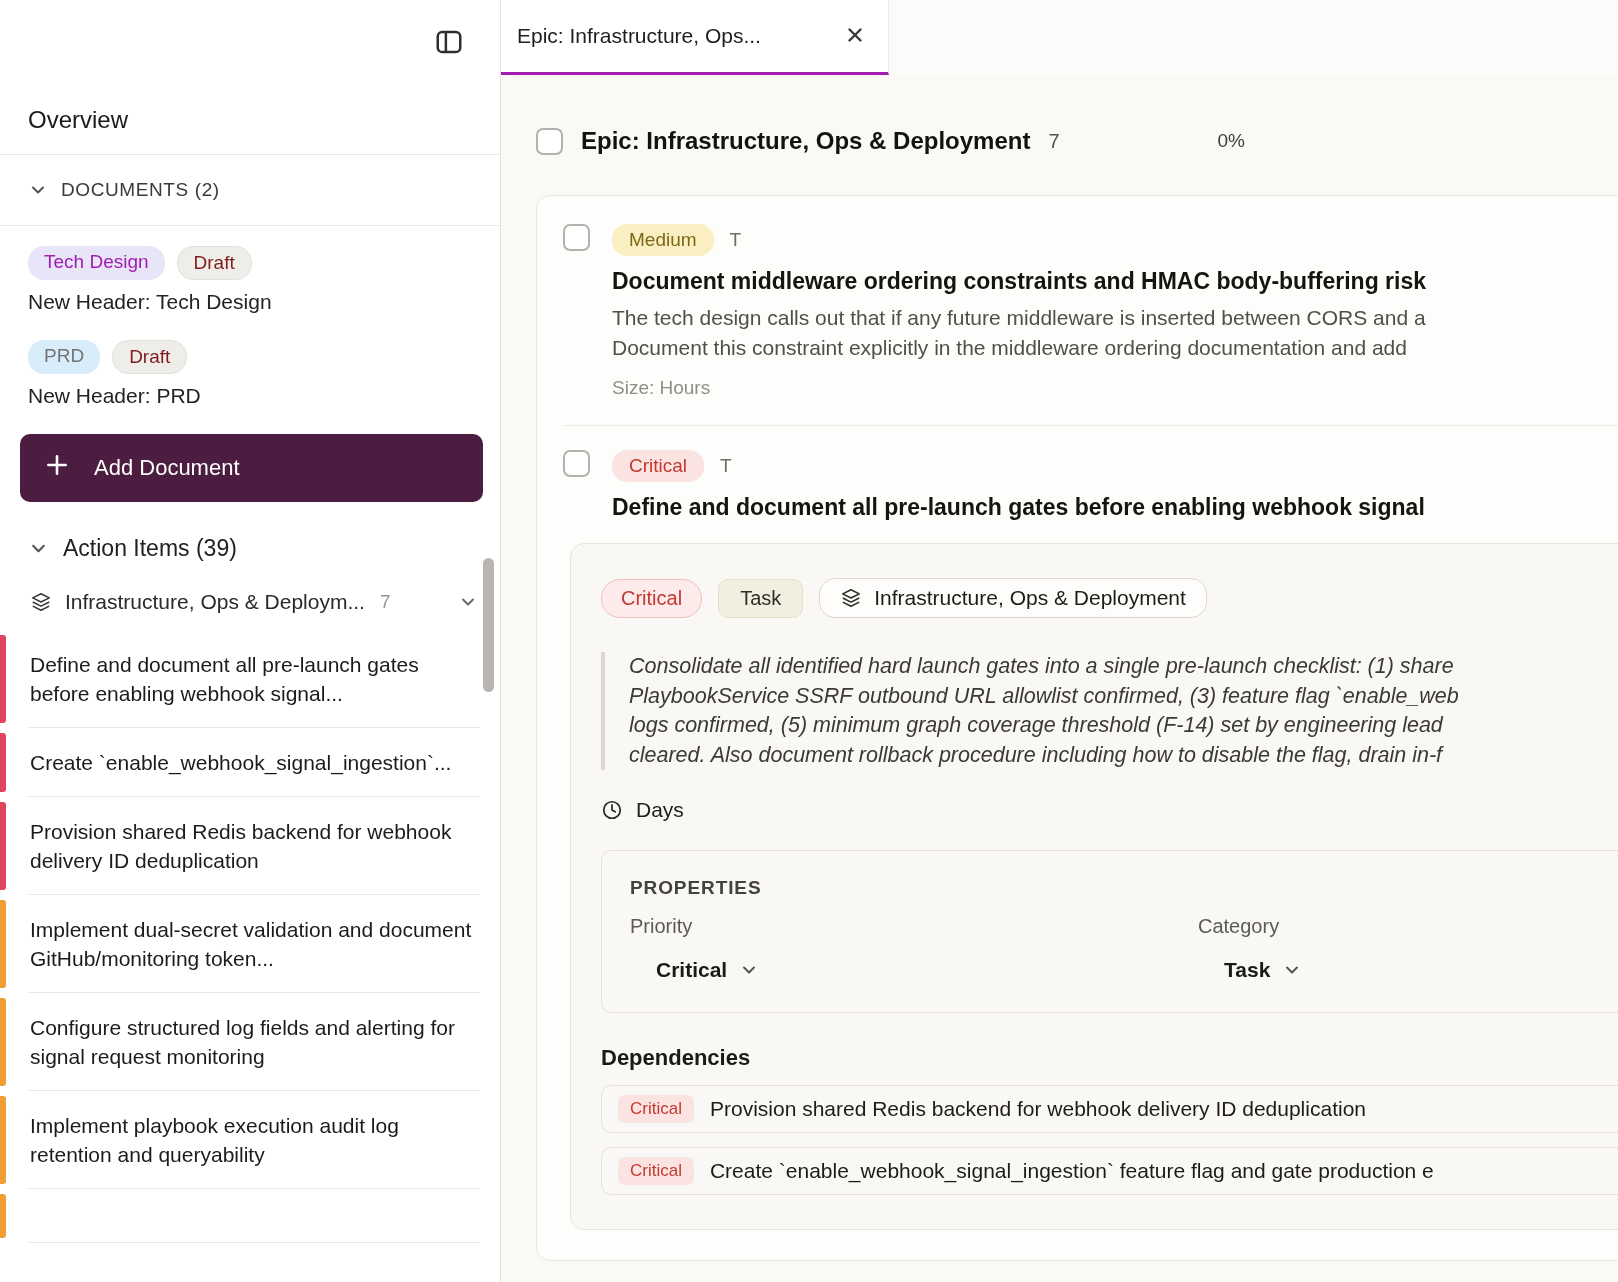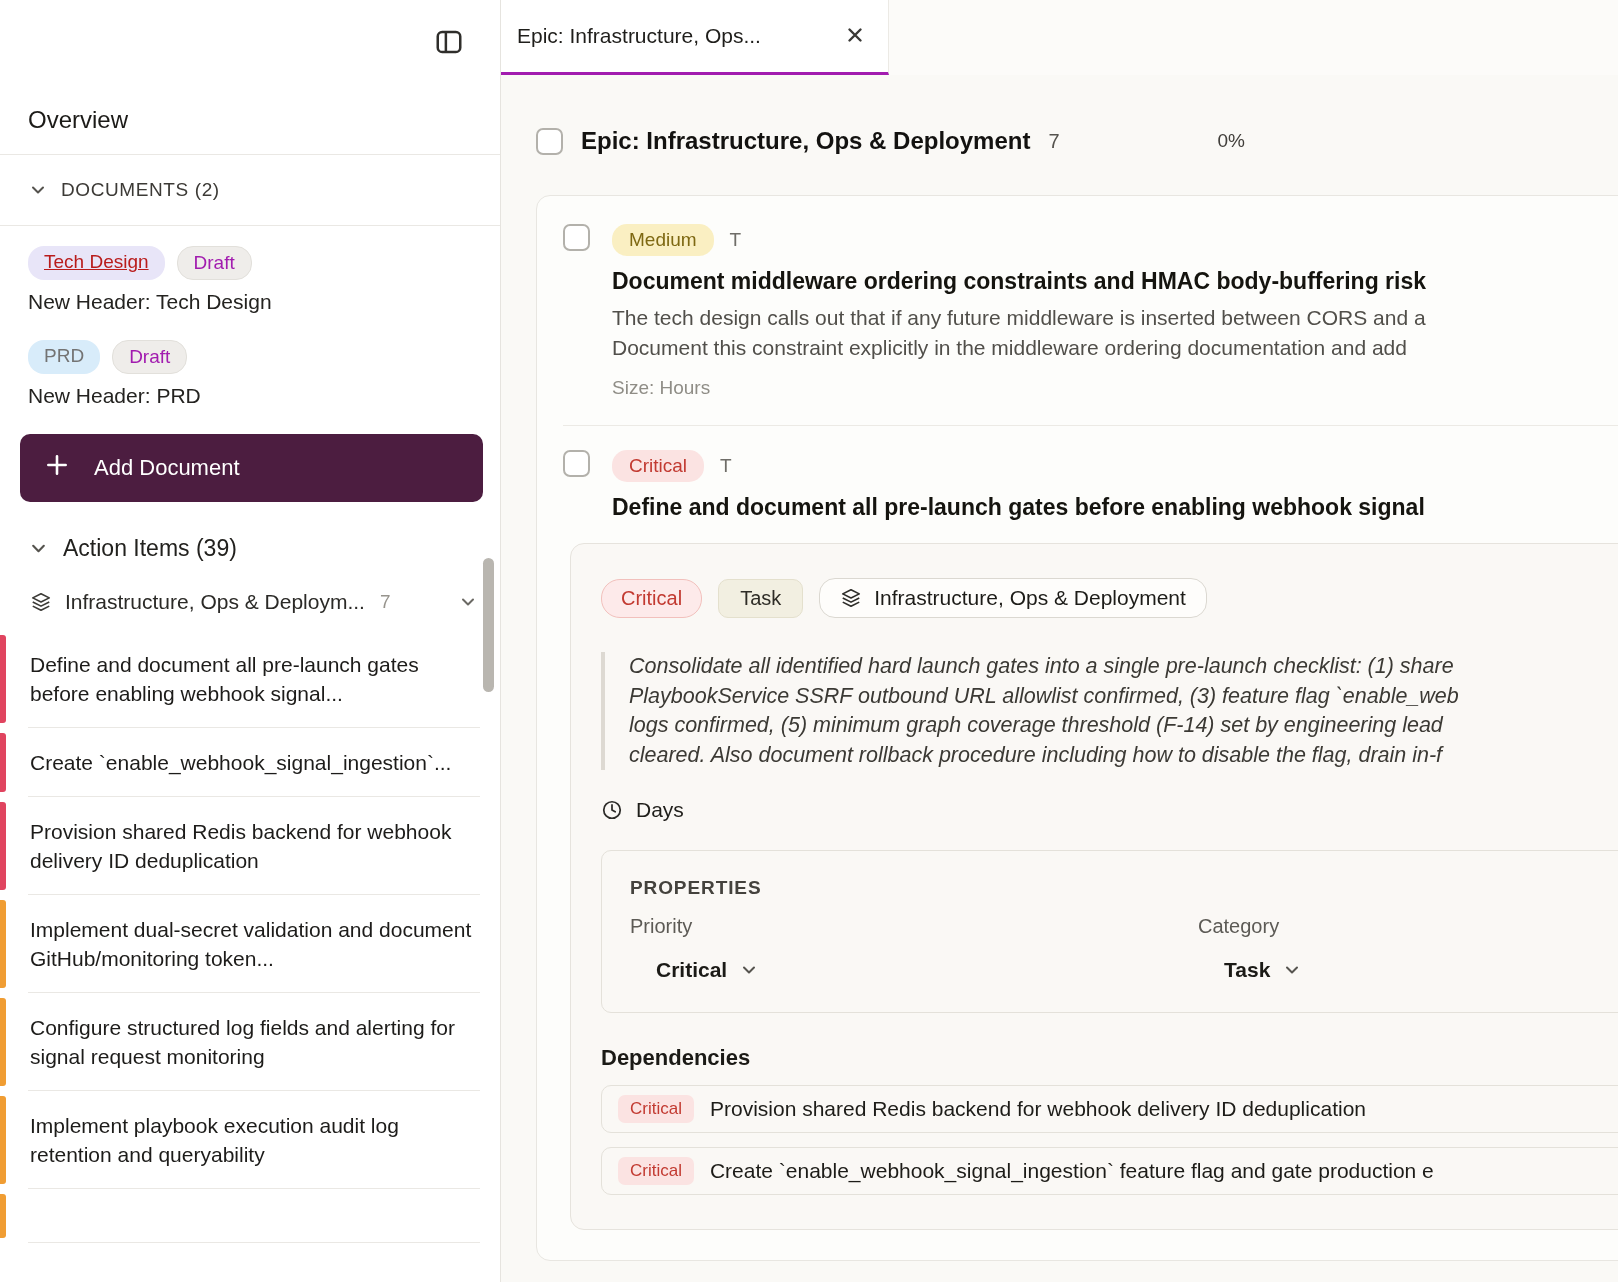--- a/index.html
+++ b/index.html
@@ -16,23 +16,23 @@
   .overview-row { height:69px; display:flex; align-items:center; padding-left:28px;
     font-size:24px; color:#1c1b18; border-bottom:1px solid #eae8e4; }
   .section-row { display:flex; align-items:center; gap:15px; padding-left:30px; color:#3c3a36; }
   .section-row.documents { height:71px; font-size:19px; letter-spacing:0.6px;
     border-bottom:1px solid #eae8e4; }
   .section-row .chev { color:#55534e; display:flex; }
   .doc-list { padding:20px 28px 0 28px; }
   .doc-item { margin-bottom:26px; cursor:pointer; }
   .badge-row { display:flex; gap:12px; }
   .badge { font-size:19px; padding:5px 16px; border-radius:16px; white-space:nowrap; }
-  .badge.tech { background:#e8e5f8; color:#b91c1c;text-decoration:underline; }
+  .badge.tech { background:#e8e5f8; color:#a21caf; }
   .badge.prd { background:#d8ecfa; color:#737373; }
-  .badge.draft { background:#efedea; color:#a21caf; border:1px solid #e2e0db; }
+  .badge.draft { background:#efedea; color:#7f1d1d; border:1px solid #e2e0db; }
   .doc-title { margin-top:10px; font-size:21px; color:#242320; }
   .add-doc-btn { margin:8px 18px 0 20px; width:463px; height:68px; background:#4c1d40;
     color:#ffffff; border:none; border-radius:10px; display:flex; align-items:center;
     gap:24px; padding-left:24px; font-size:22px; cursor:pointer;
     font-family:"Liberation Sans",sans-serif; }
   .section-row.action { margin-top:14px; height:64px; font-size:23px; color:#22211e; gap:16px; }
   .group-row { display:flex; align-items:center; gap:13px; padding:10px 24px 16px 30px;
     cursor:pointer; }
   .group-label { font-size:21px; color:#2b2a27; }
   .group-count { font-size:19px; color:#97948d; margin-left:2px; }

